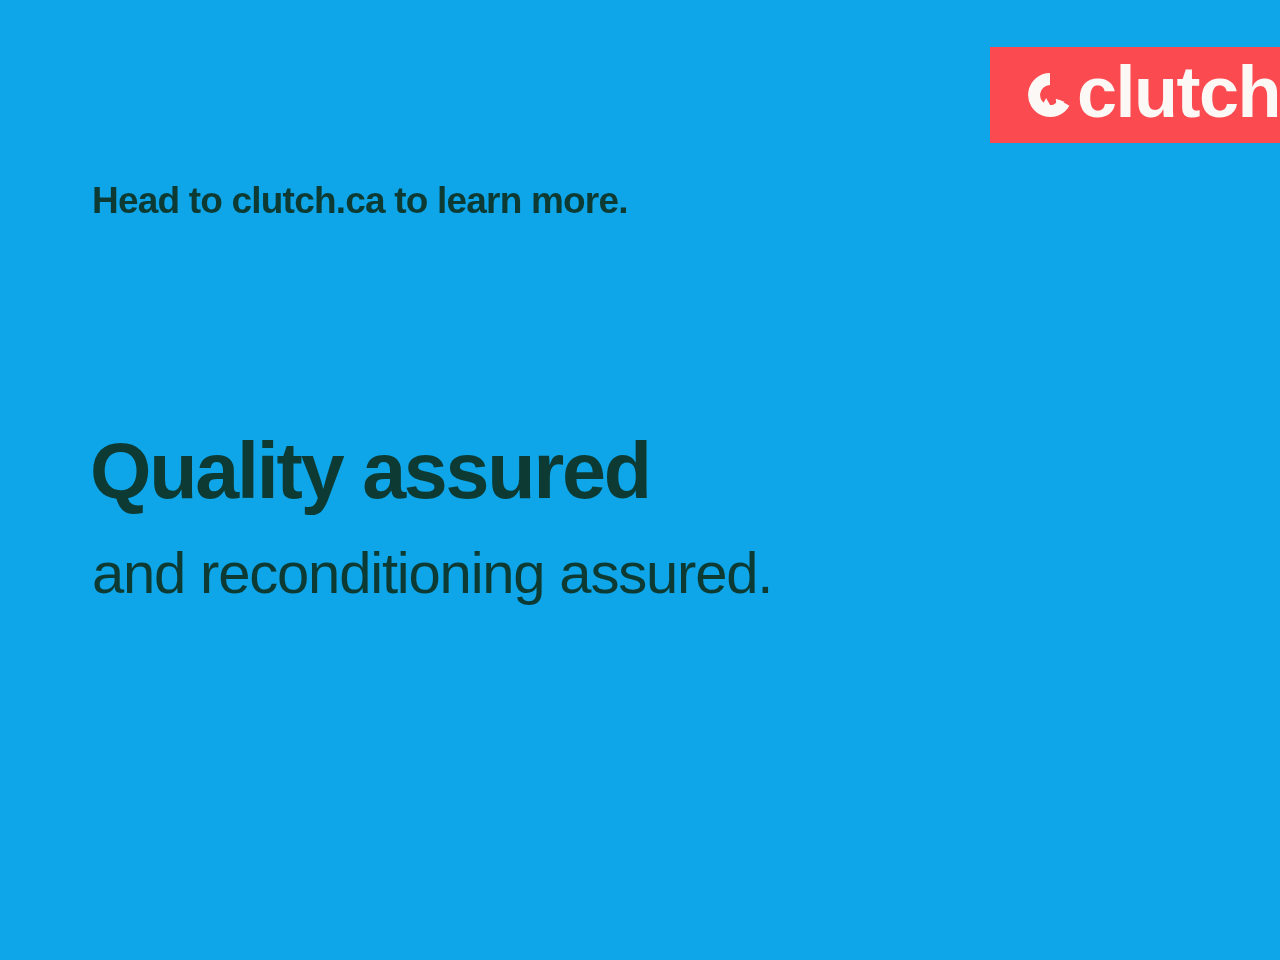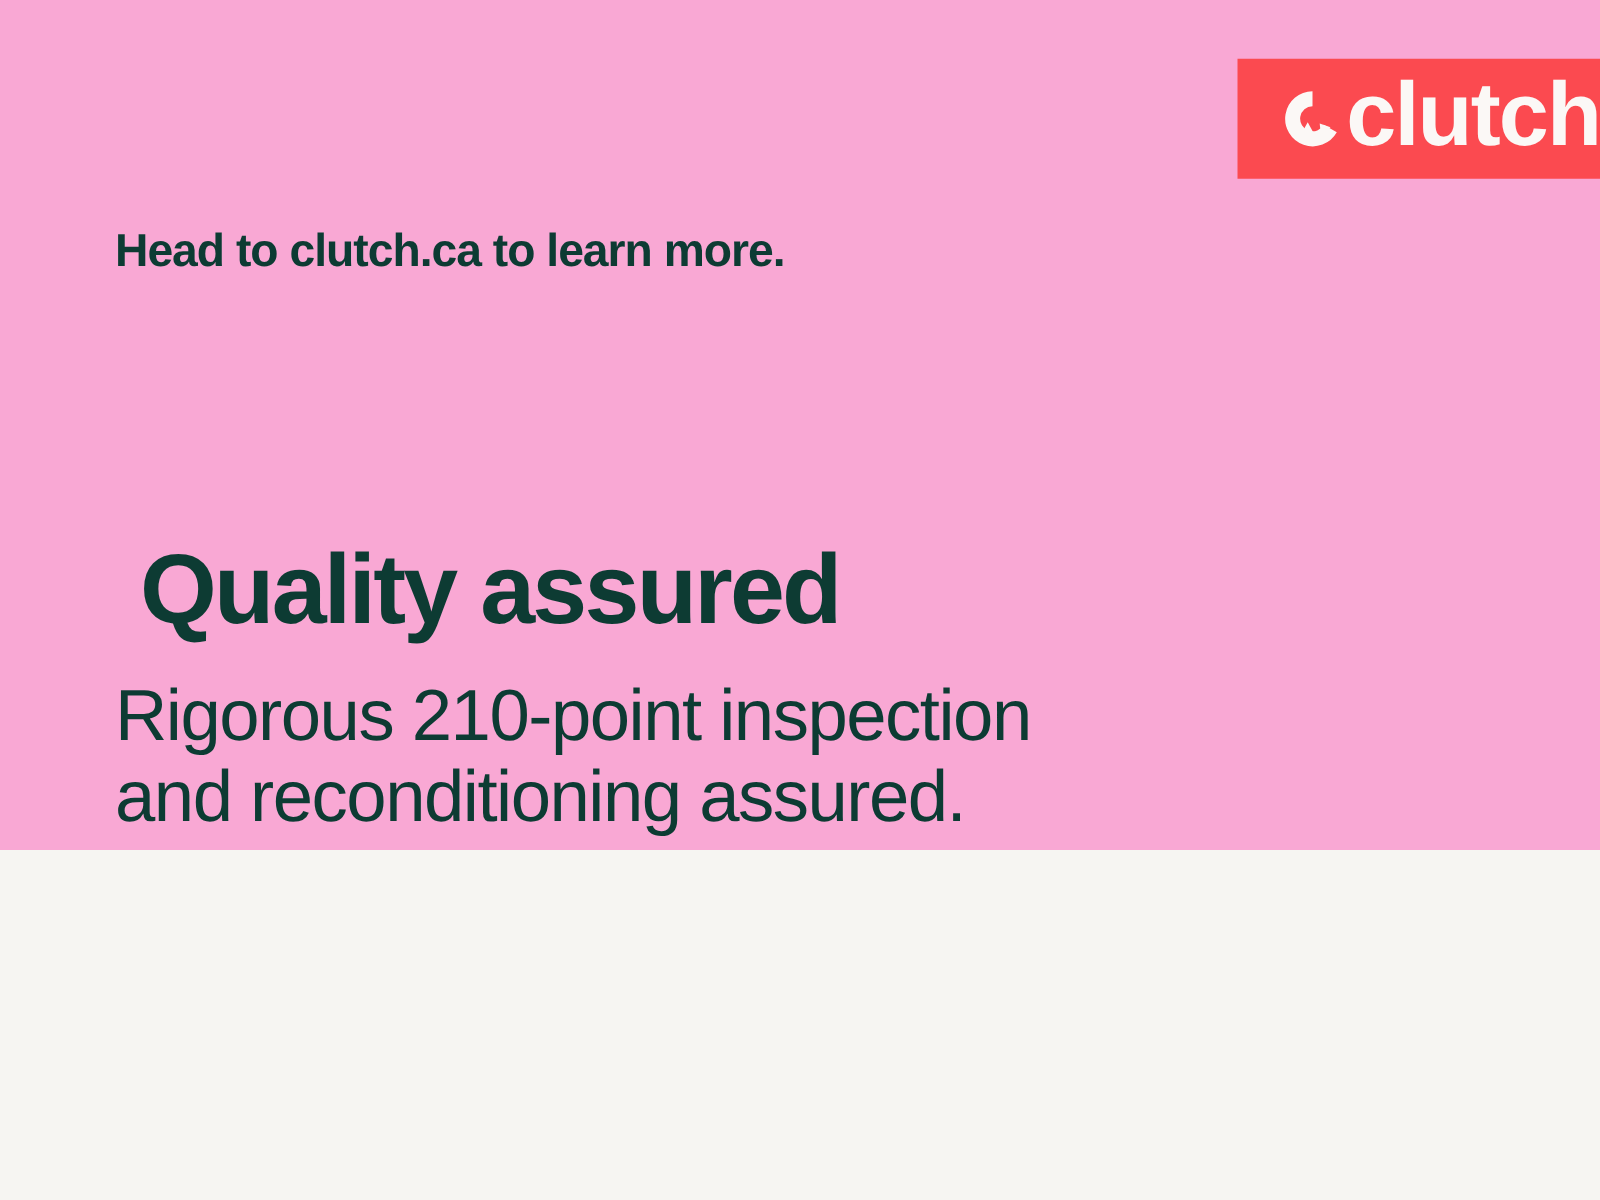--- a/index.html
+++ b/index.html
@@ -12,22 +12,22 @@
     height: 960px;
     overflow: hidden;
     background: #f6f5f2;
     font-family: "Liberation Sans", sans-serif;
     -webkit-font-smoothing: antialiased;
   }
 
   .slide {
     position: relative;
     width: 1280px;
-    height: 680px;
-    background: #f9a8d4;
+    height: 960px;
+    background: #0ea5e9;
   }
 
   
   .brand-block {
     position: absolute;
     left: 990px;
     top: 47px;
     width: 290px;
     height: 96px;
     background: #fb4a50;
@@ -70,21 +70,21 @@
     color: #0d3b33;
     font-size: 37px;
     font-weight: 700;
     letter-spacing: -0.8px;
     line-height: 1.15;
     white-space: nowrap;
   }
 
   .headline {
     position: absolute;
-    left: 112px;
+    left: 90px;
     top: 430px;
     color: #0d3b33;
     font-size: 79px;
     font-weight: 700;
     letter-spacing: -2.2px;
     line-height: 1.05;
     white-space: nowrap;
     margin: 0;
   }
 
@@ -121,17 +121,16 @@
       </svg>
       <span class="wordmark-text">clutch</span>
     </div>
   </div>
 
   <div class="kicker">Head to clutch.ca to learn more.</div>
 
   <h1 class="headline">Quality assured</h1>
 
   <p class="subcopy">
-    <span class="line">Rigorous 210-point inspection</span>
     <span class="line">and reconditioning assured.</span>
   </p>
 
 </div>
 
 </body></html>

